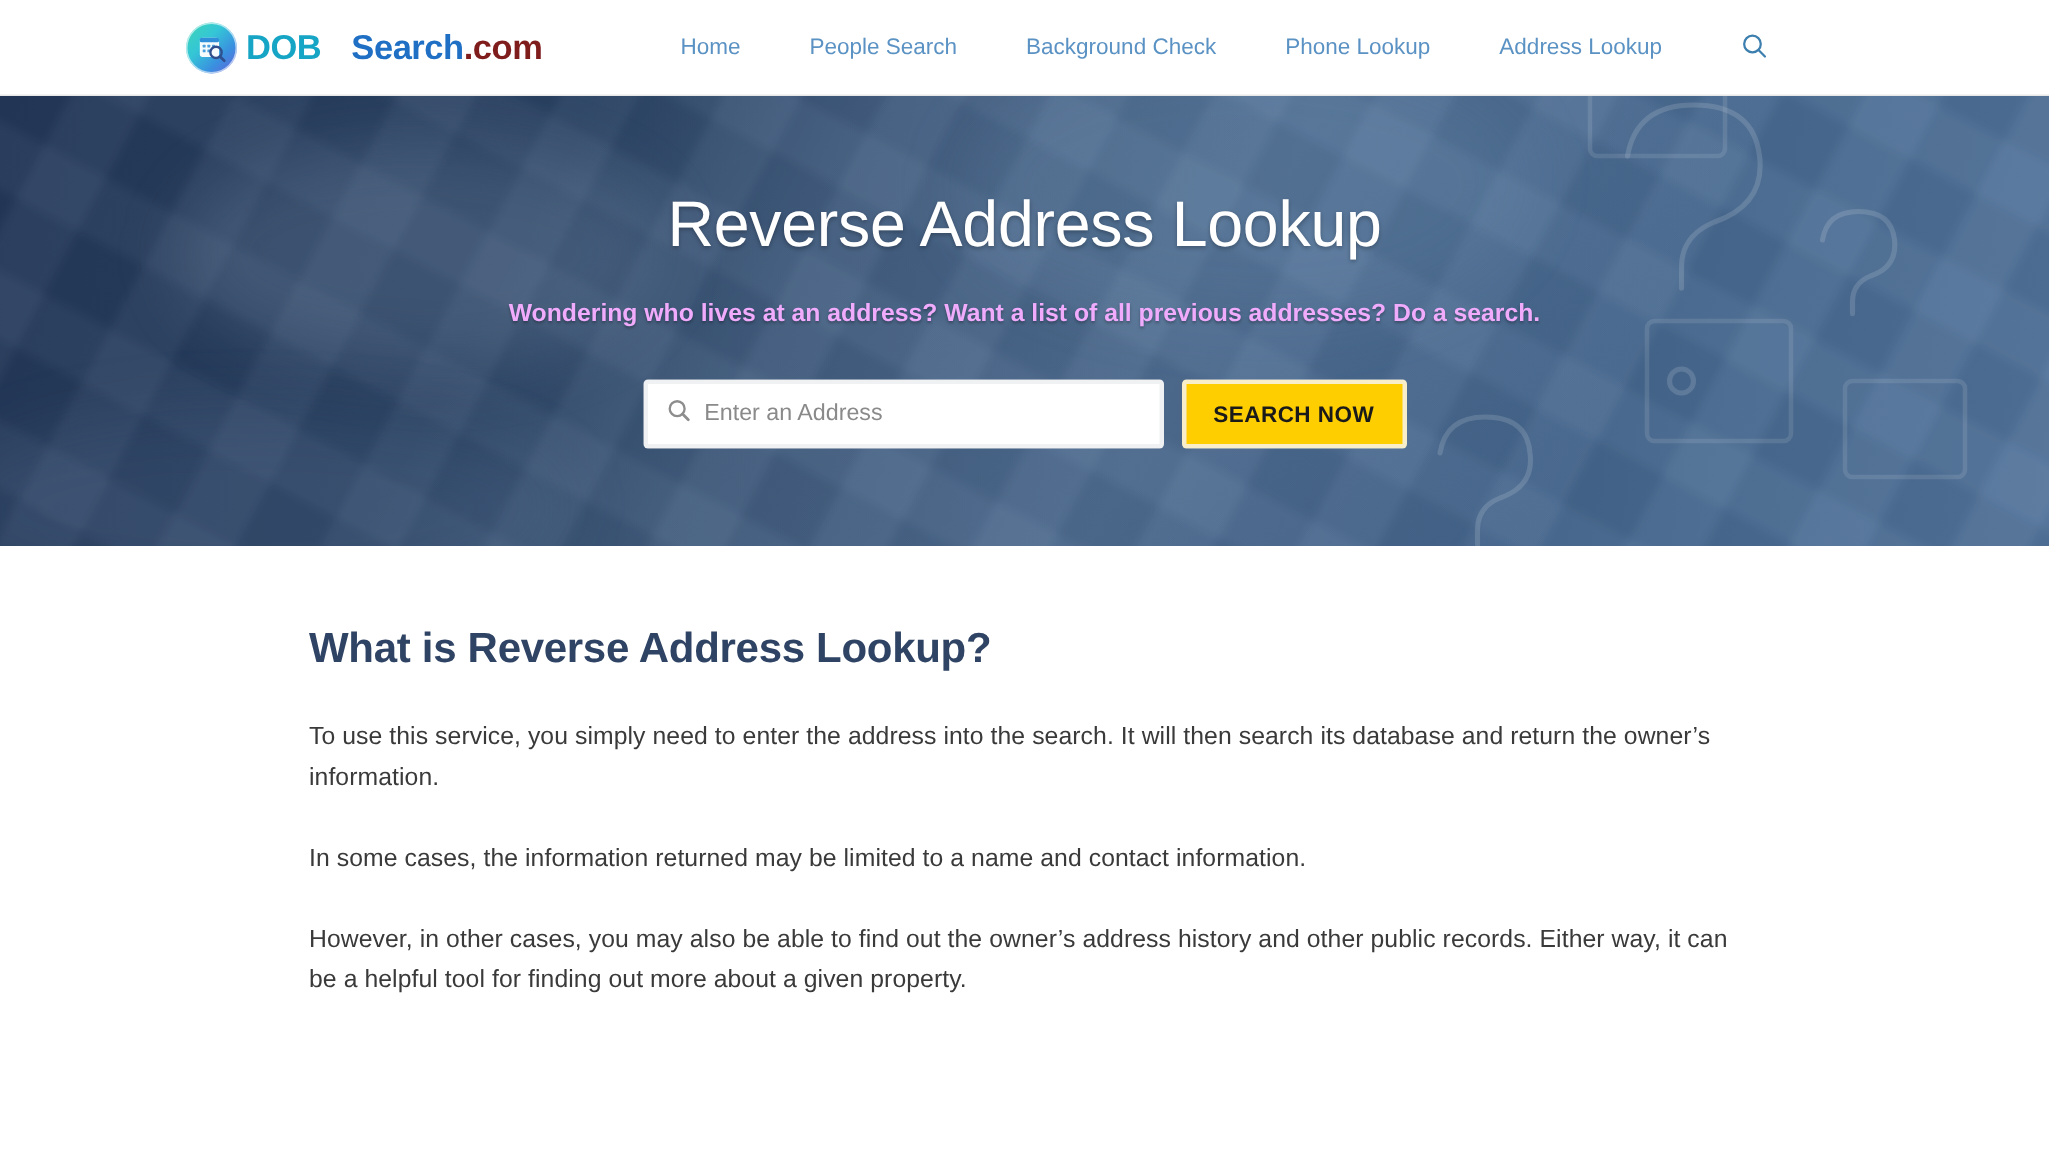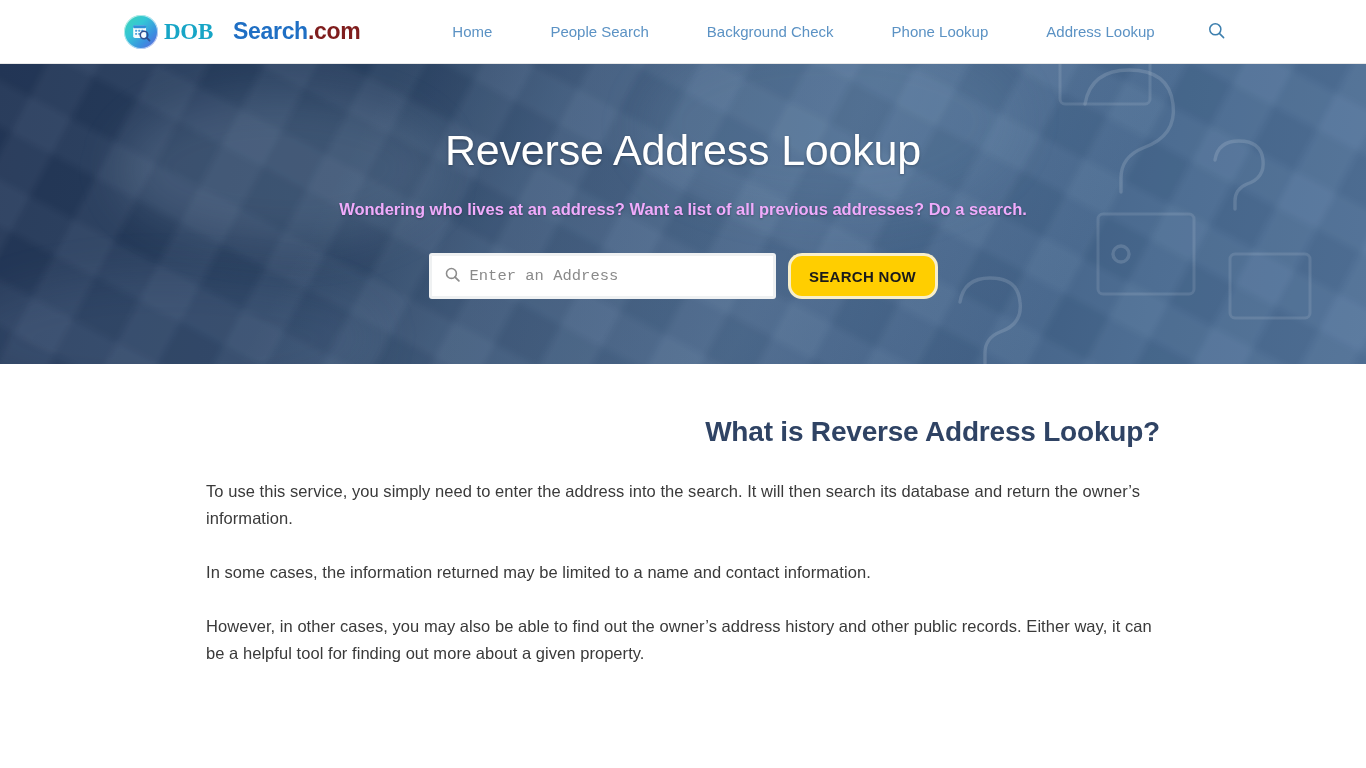--- a/index.html
+++ b/index.html
@@ -44,29 +44,29 @@
     box-shadow: 0 0 0 1px rgba(255,255,255,0.6) inset;
   }
 
   .brand-text {
     font-size: 23px;
     font-weight: bold;
     letter-spacing: -0.3px;
     white-space: nowrap;
     line-height: 1;
   }
-  .brand-text .dob { color: #17a5c6; font-family: Liberation Serif, serif; }
+  .brand-text .dob { color: #17a5c6; }
   .brand-text .search { color: #1f6fc4; padding-left: 20px; }
   .brand-text .dotcom { color: #7f1d1d; }
 
   .main-nav {
     display: flex;
     align-items: flex-start;
     margin-left: 71px;
-    gap: 16px;
+    gap: 4px;
   }
 
   .nav-item {
     color: #5b92c4;
     font-size: 15px;
     text-decoration: none;
     padding: 0 21px;
     white-space: nowrap;
     display: flex;
     align-items: center;
@@ -184,35 +184,35 @@
     display: flex;
     align-items: center;
     padding: 0 12px;
     gap: 9px;
   }
 
   .search-field-wrap input {
     flex: 1;
     border: none;
     outline: none;
-    font-family: Liberation Mono, monospace;
+    font-family: Liberation Sans, sans-serif;
     font-size: 15.5px;
     color: #333333;
     background: transparent;
     height: 100%;
   }
   .search-field-wrap input::placeholder { color: #8a8a8a; }
 
   .search-now-btn {
     width: 150px;
     height: 46px;
     background: #ffce00;
     color: #1a1a1a;
     border: 3px solid rgba(246,246,246,0.82);
-    border-radius: 14px;
+    border-radius: 3px;
     font-family: "Liberation Sans", sans-serif;
     font-size: 15px;
     font-weight: bold;
     letter-spacing: 0.3px;
     cursor: pointer;
   }
 
   
   .content {
     width: 100%;
@@ -220,21 +220,21 @@
     padding-top: 52px;
   }
 
   .article {
     width: 1160px;
     margin: 0 auto;
     padding: 0 103px 0 103px;
   }
 
   .section-title {
-    text-align: right;
+    text-align: left;
     color: #2f4364;
     font-size: 28px;
     font-weight: bold;
     letter-spacing: -0.2px;
     margin-bottom: 30px;
   }
 
   .article p {
     color: #3a3a3a;
     font-size: 16.5px;

